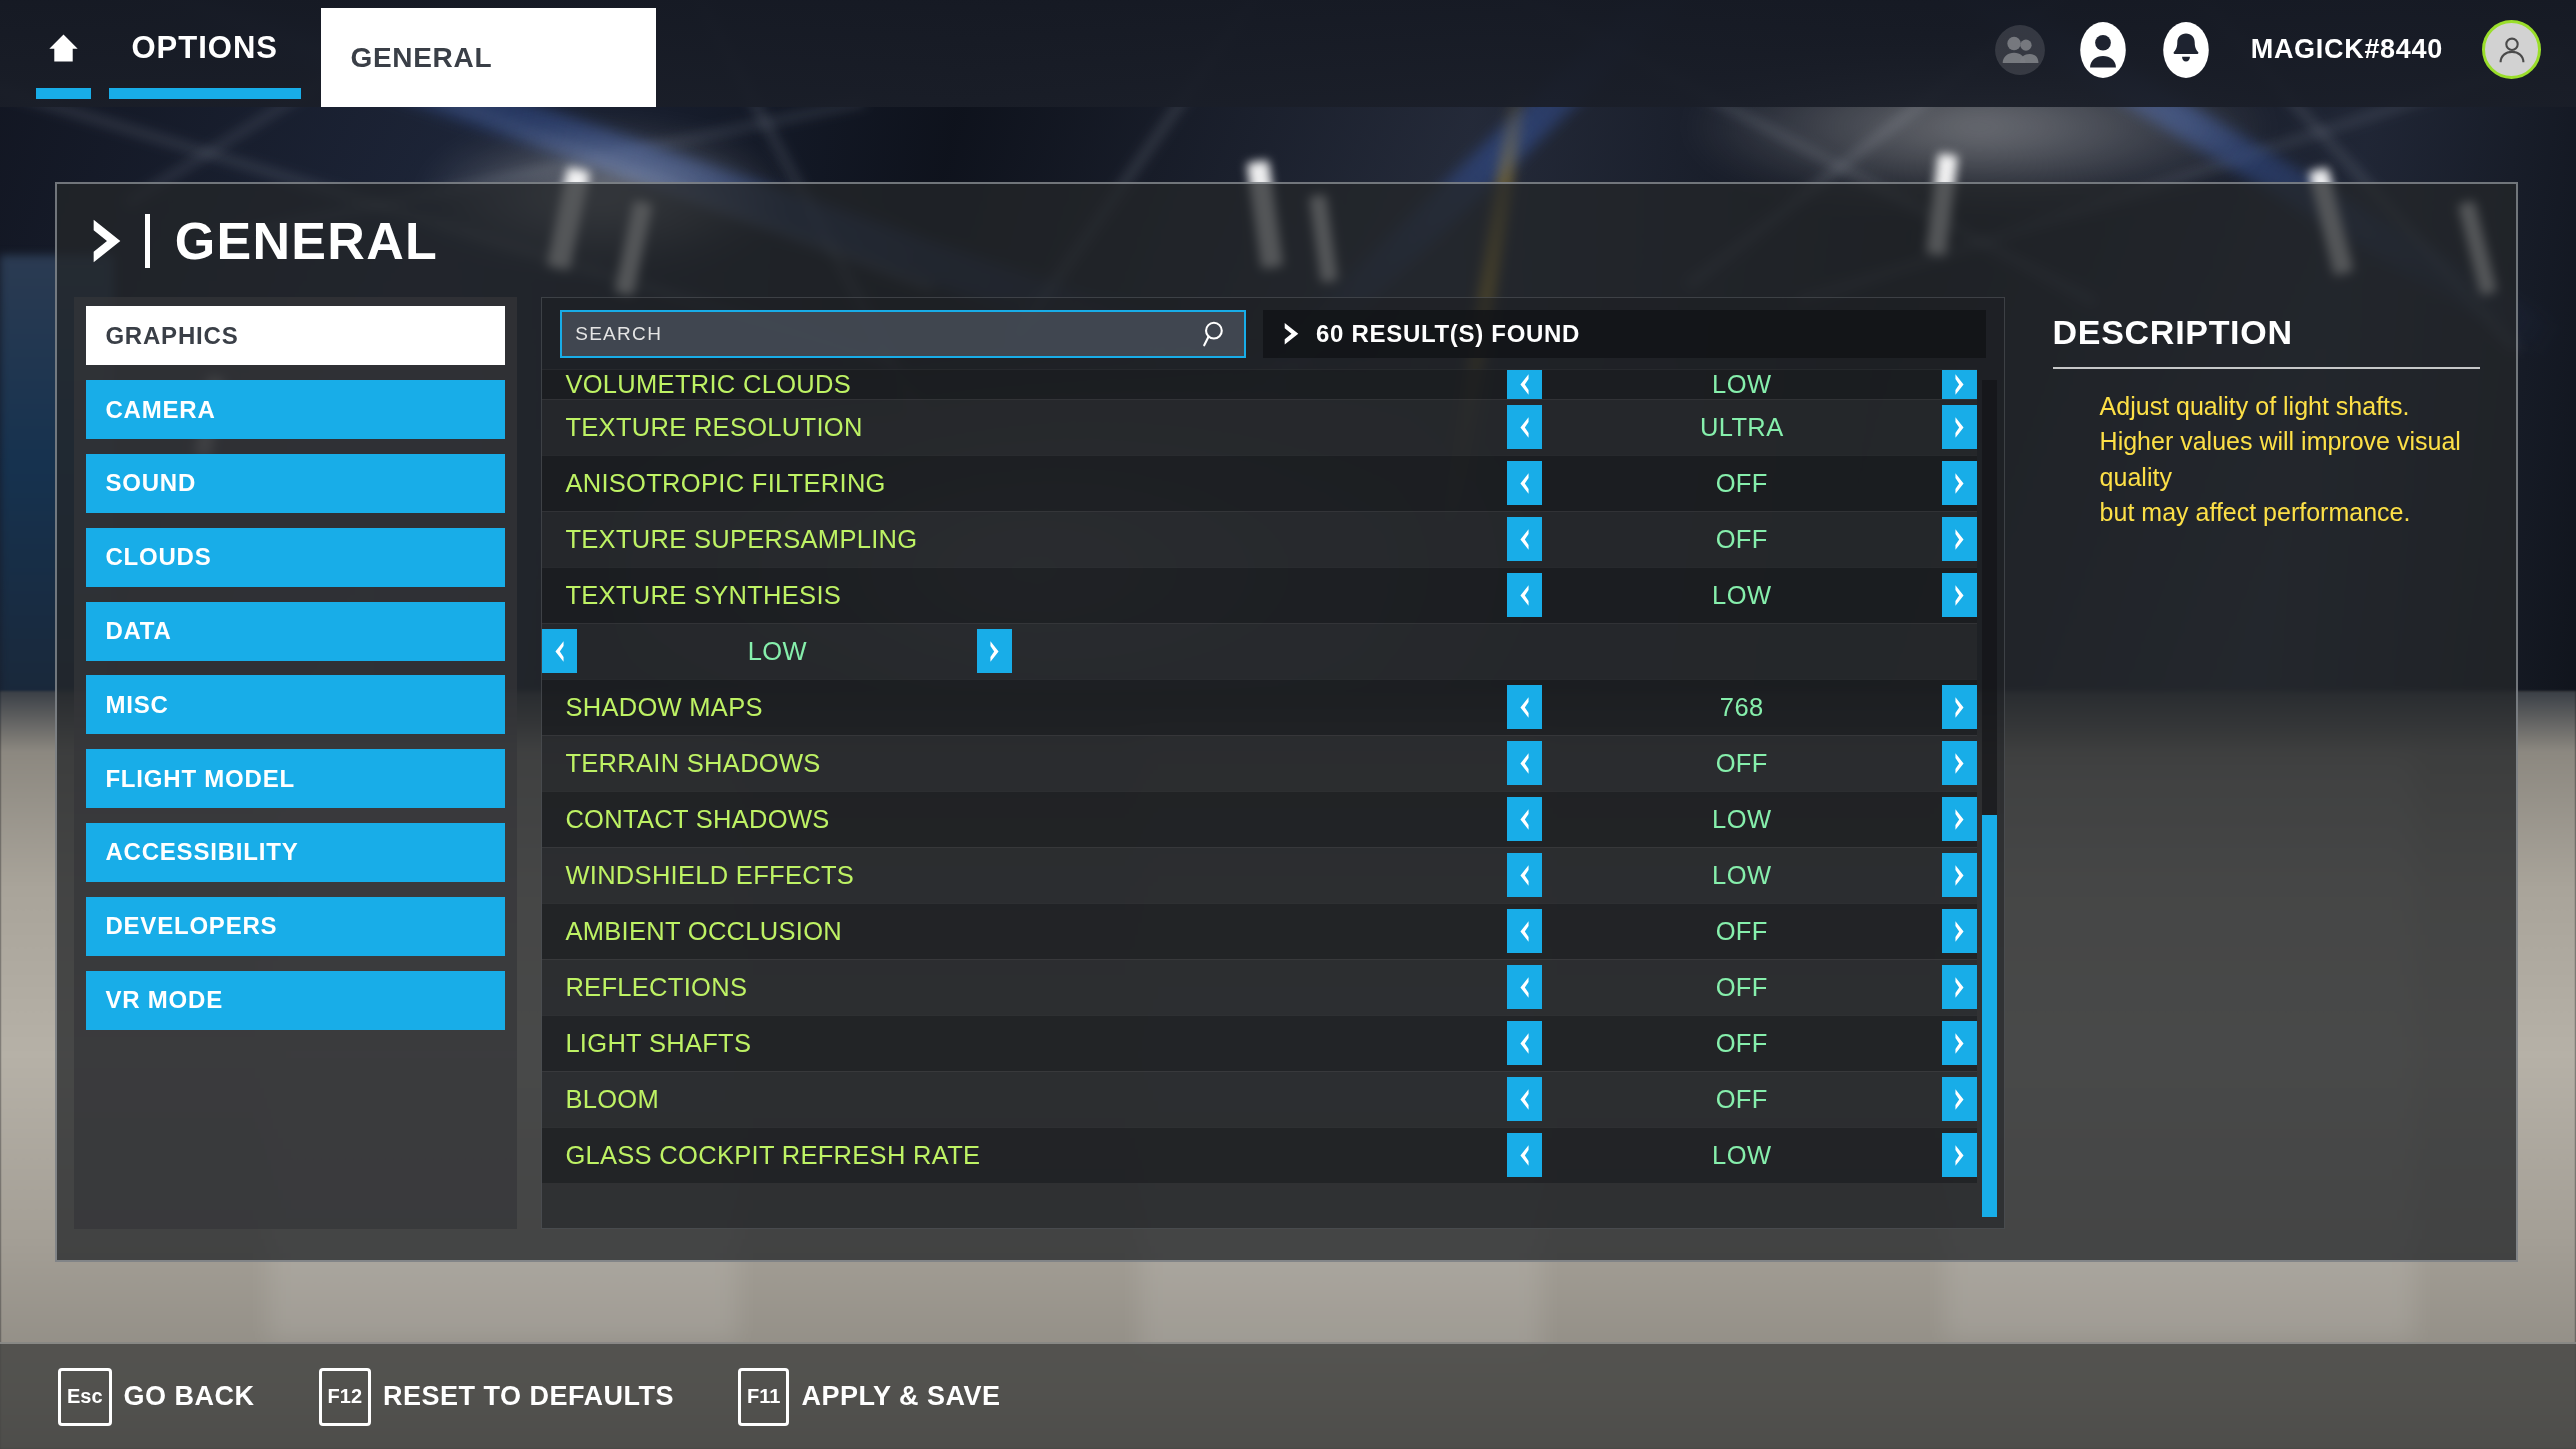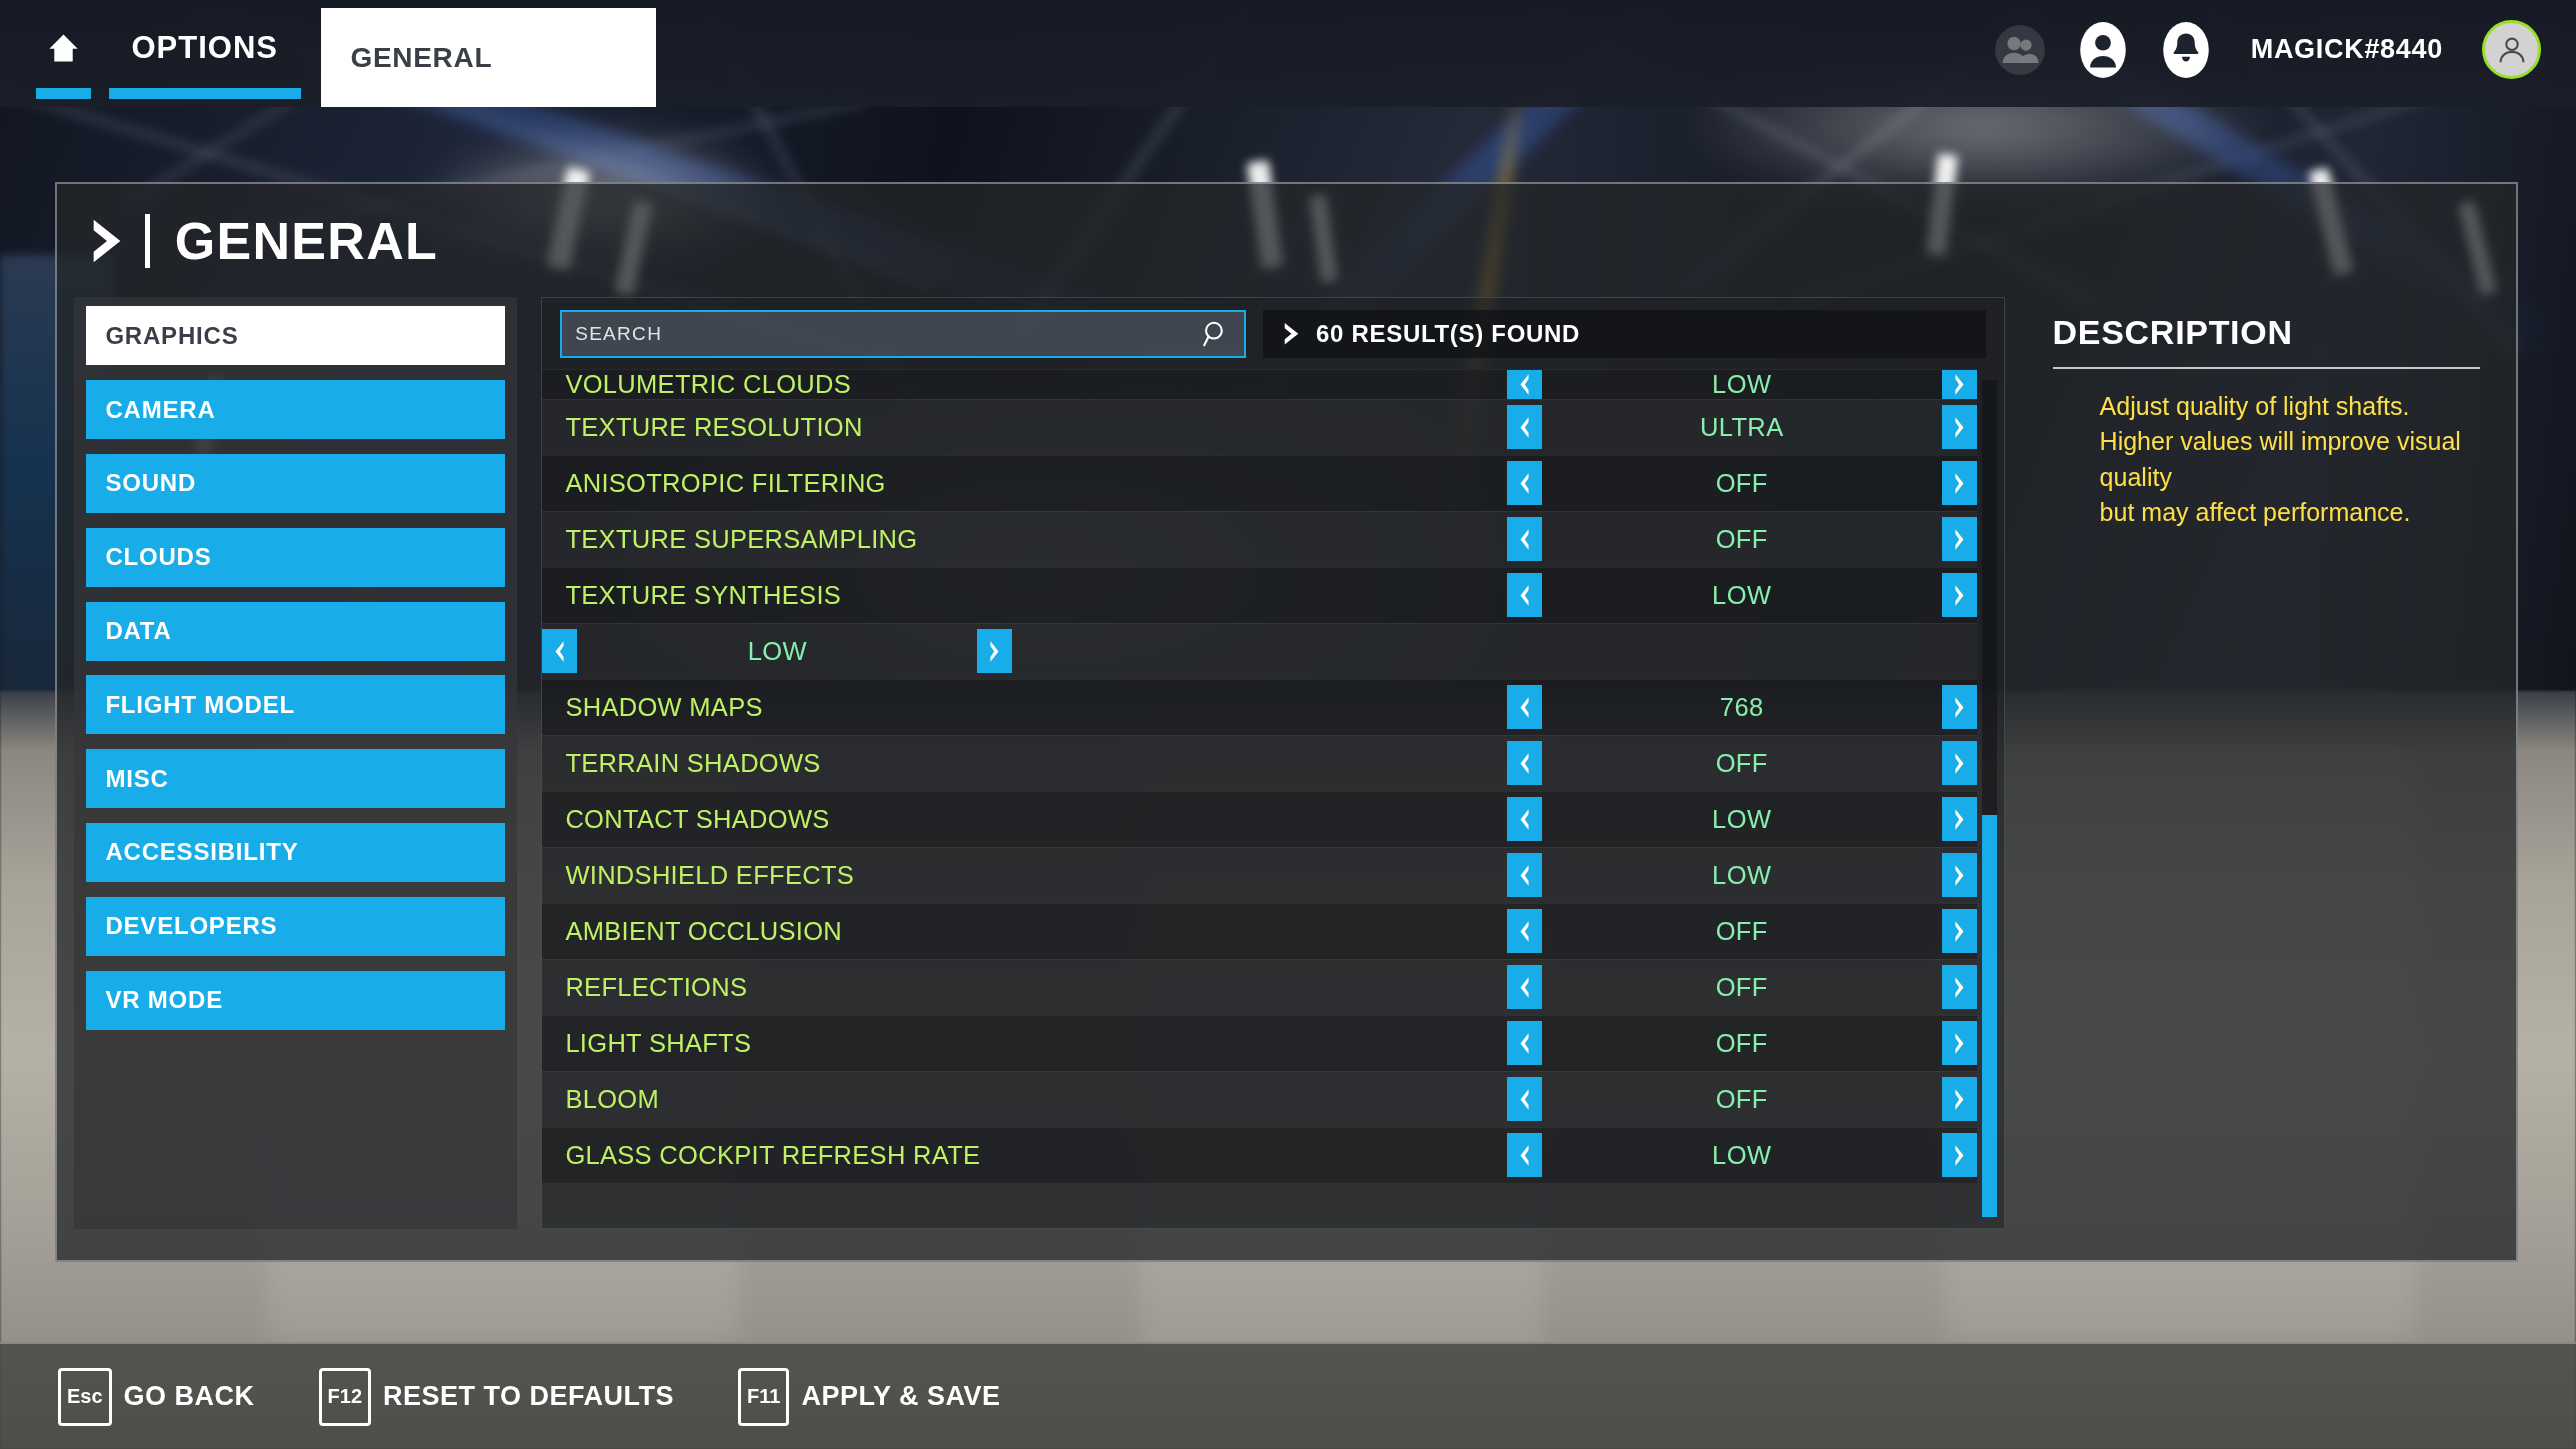--- a/index.html
+++ b/index.html
@@ -318,24 +318,24 @@
         <div class="side-item">
           <div class="lbl">SOUND</div>
         </div>
         <div class="side-item">
           <div class="lbl">CLOUDS</div>
         </div>
         <div class="side-item">
           <div class="lbl">DATA</div>
         </div>
         <div class="side-item">
+          <div class="lbl">MISC</div>
+        </div>
+        <div class="side-item">
           <div class="lbl">FLIGHT MODEL</div>
-        </div>
-        <div class="side-item">
-          <div class="lbl">MISC</div>
         </div>
         <div class="side-item">
           <div class="lbl">ACCESSIBILITY</div>
         </div>
         <div class="side-item">
           <div class="lbl">DEVELOPERS</div>
         </div>
         <div class="side-item">
           <div class="lbl">VR MODE</div>
         </div>

